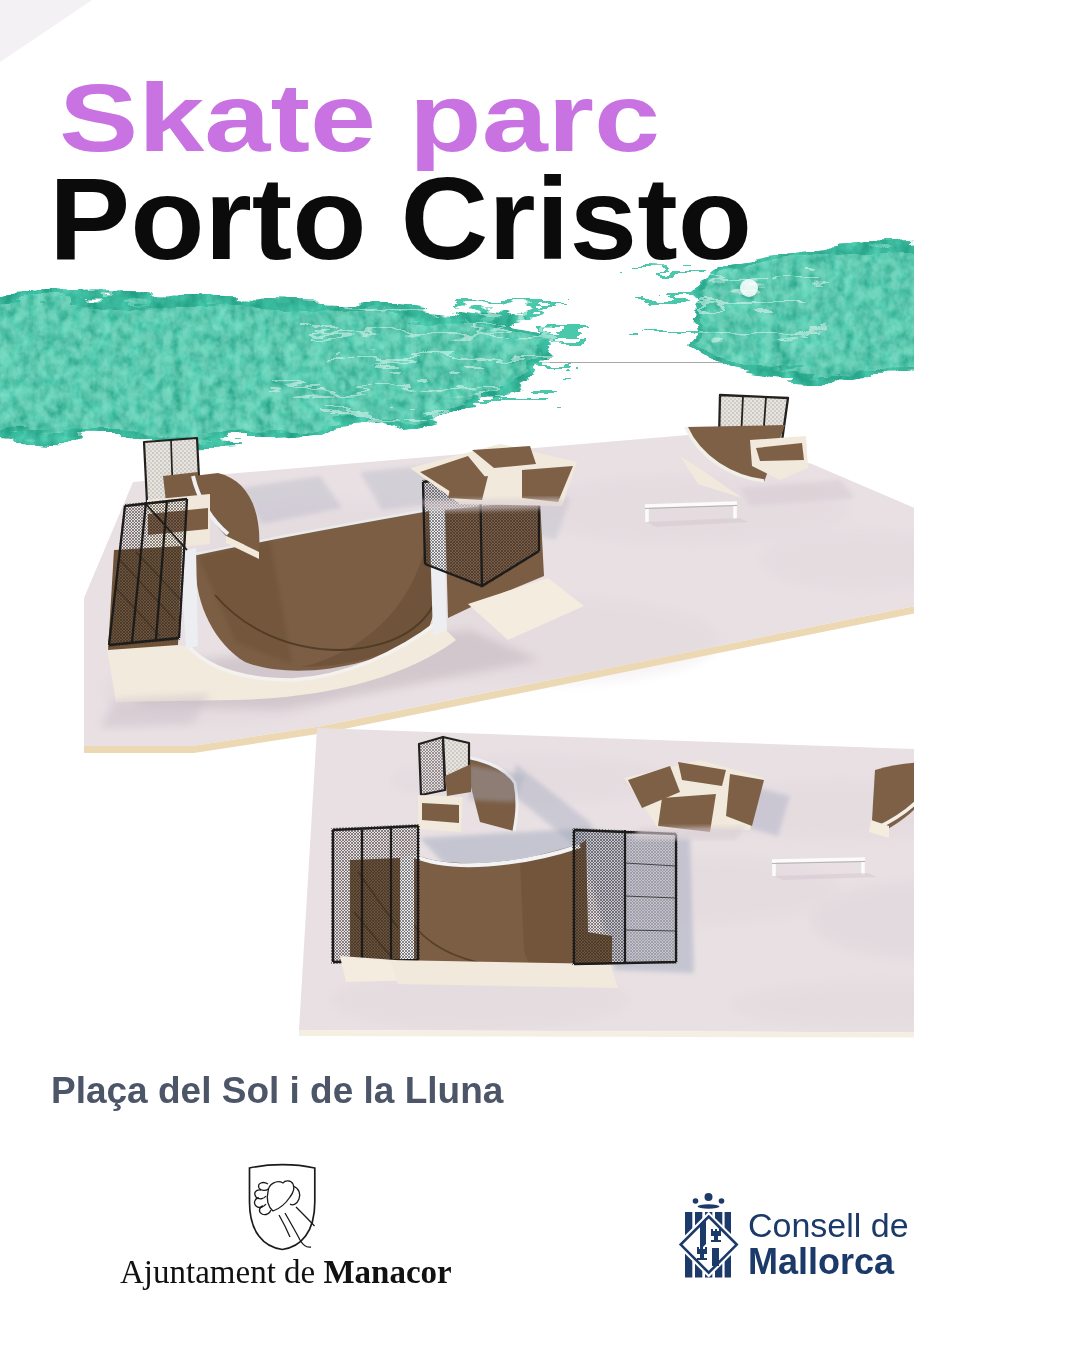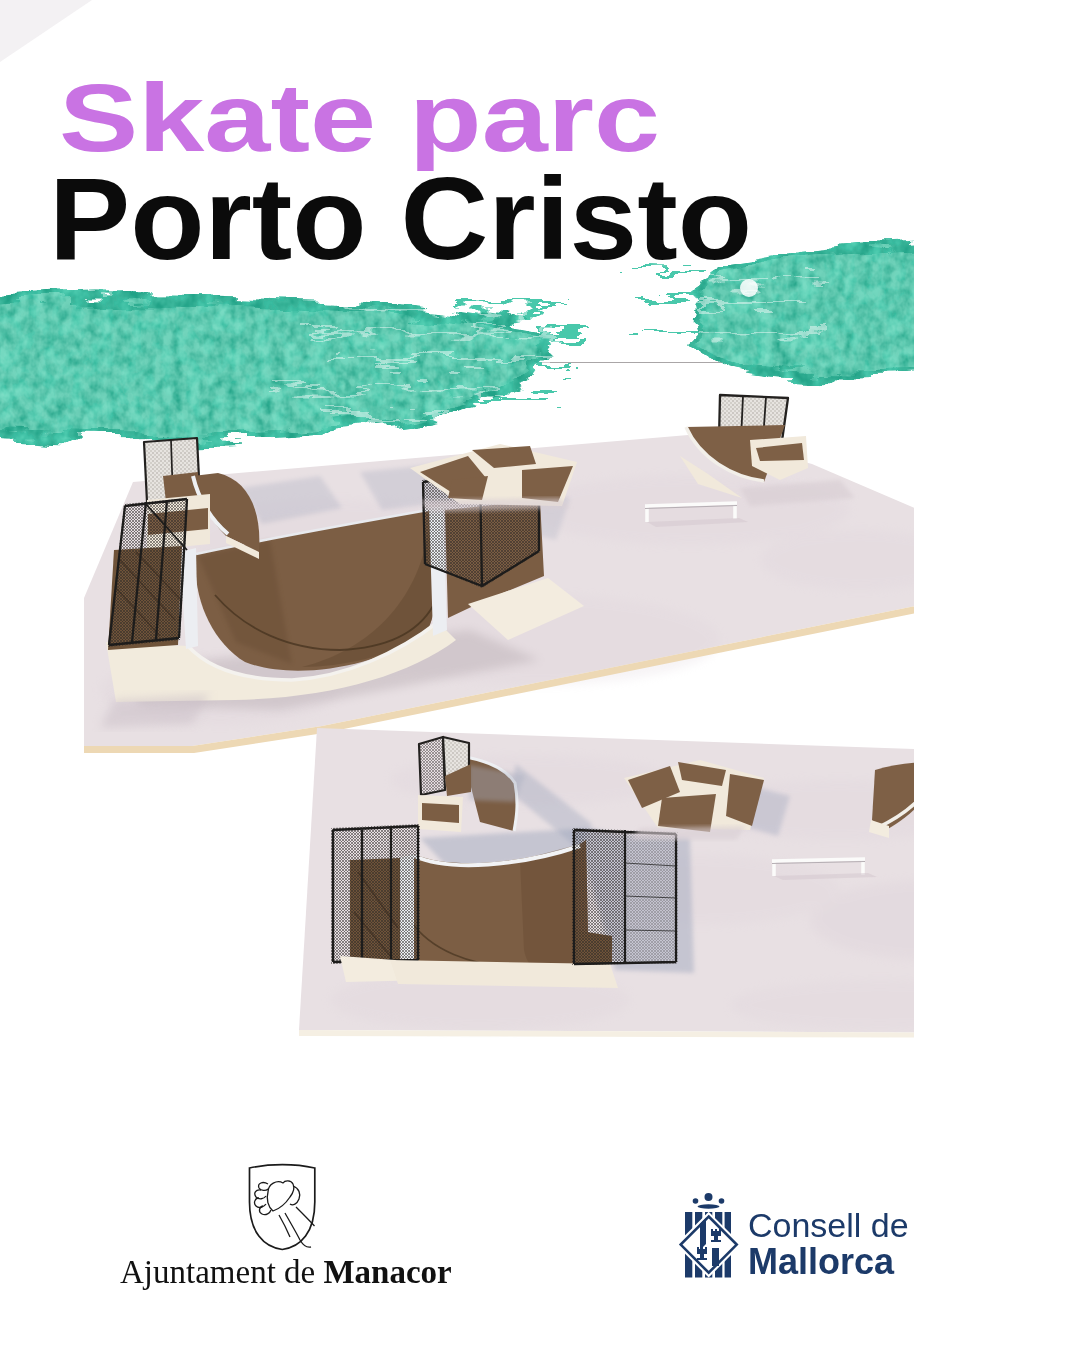--- a/index.html
+++ b/index.html
@@ -293,20 +293,21 @@
       <polygon points="638,16 669,14 673,40 640,42" fill="url(#meshlight)"></polygon>
       <polygon points="638,16 669,14 673,40 640,42" fill="none" stroke="#23211f" stroke-width="2.2" stroke-linejoin="round"></polygon>
       <polygon points="669,16 689,30 689,62 673,52" fill="url(#meshlight)"></polygon>
       <polygon points="669,16 689,30 689,62 673,52" fill="none" stroke="#23211f" stroke-width="2.2" stroke-linejoin="round"></polygon>
       <polygon points="642,43 678,46 678,78 644,76" fill="#7c5e44"></polygon>
       <polygon points="643,76 681,78 681,112 645,108" fill="#f1e9db"></polygon>
       <polygon points="591,100 609,106 609,118 589,112" fill="#f3ecdf"></polygon>
     </g>
   </svg>
 
+  <div class="abs" style="left:51px;top:1070px;font-size:37px;font-weight:bold;color:#4d5669;">Plaça del Sol i de la Lluna</div>
 
   <svg class="abs" style="left:110px;top:1160px" width="360" height="135" viewBox="110 1160 360 135">
 
     <g>
       <path d="M249.5,1168 C270,1163.5 295,1163.5 314.8,1168 L314.8,1202 C314.8,1232 301,1247 282.3,1249.5 C263.5,1247 249.5,1232 249.5,1202 Z" fill="#ffffff" stroke="#1b1b1b" stroke-width="1.7"></path>
       <g fill="none" stroke="#1b1b1b" stroke-width="1.3">
         <path d="M268,1192 C268,1184 277,1179.5 283,1183 C285,1180 291,1180 293,1184 C295,1188 293,1193 290,1197 C286,1203 279,1209 273,1211 C268,1207 266,1199 268,1192 Z"></path>
         <path d="M268,1184 C263,1181 257,1183 259,1188 C261,1191 266,1191 268,1189"></path>
         <path d="M261,1190 C256,1189 253,1193 256,1197 C259,1200 264,1199 266,1196"></path>
         <path d="M259,1198 C255,1198 253,1203 256,1206 C259,1209 264,1207 266,1204"></path>

